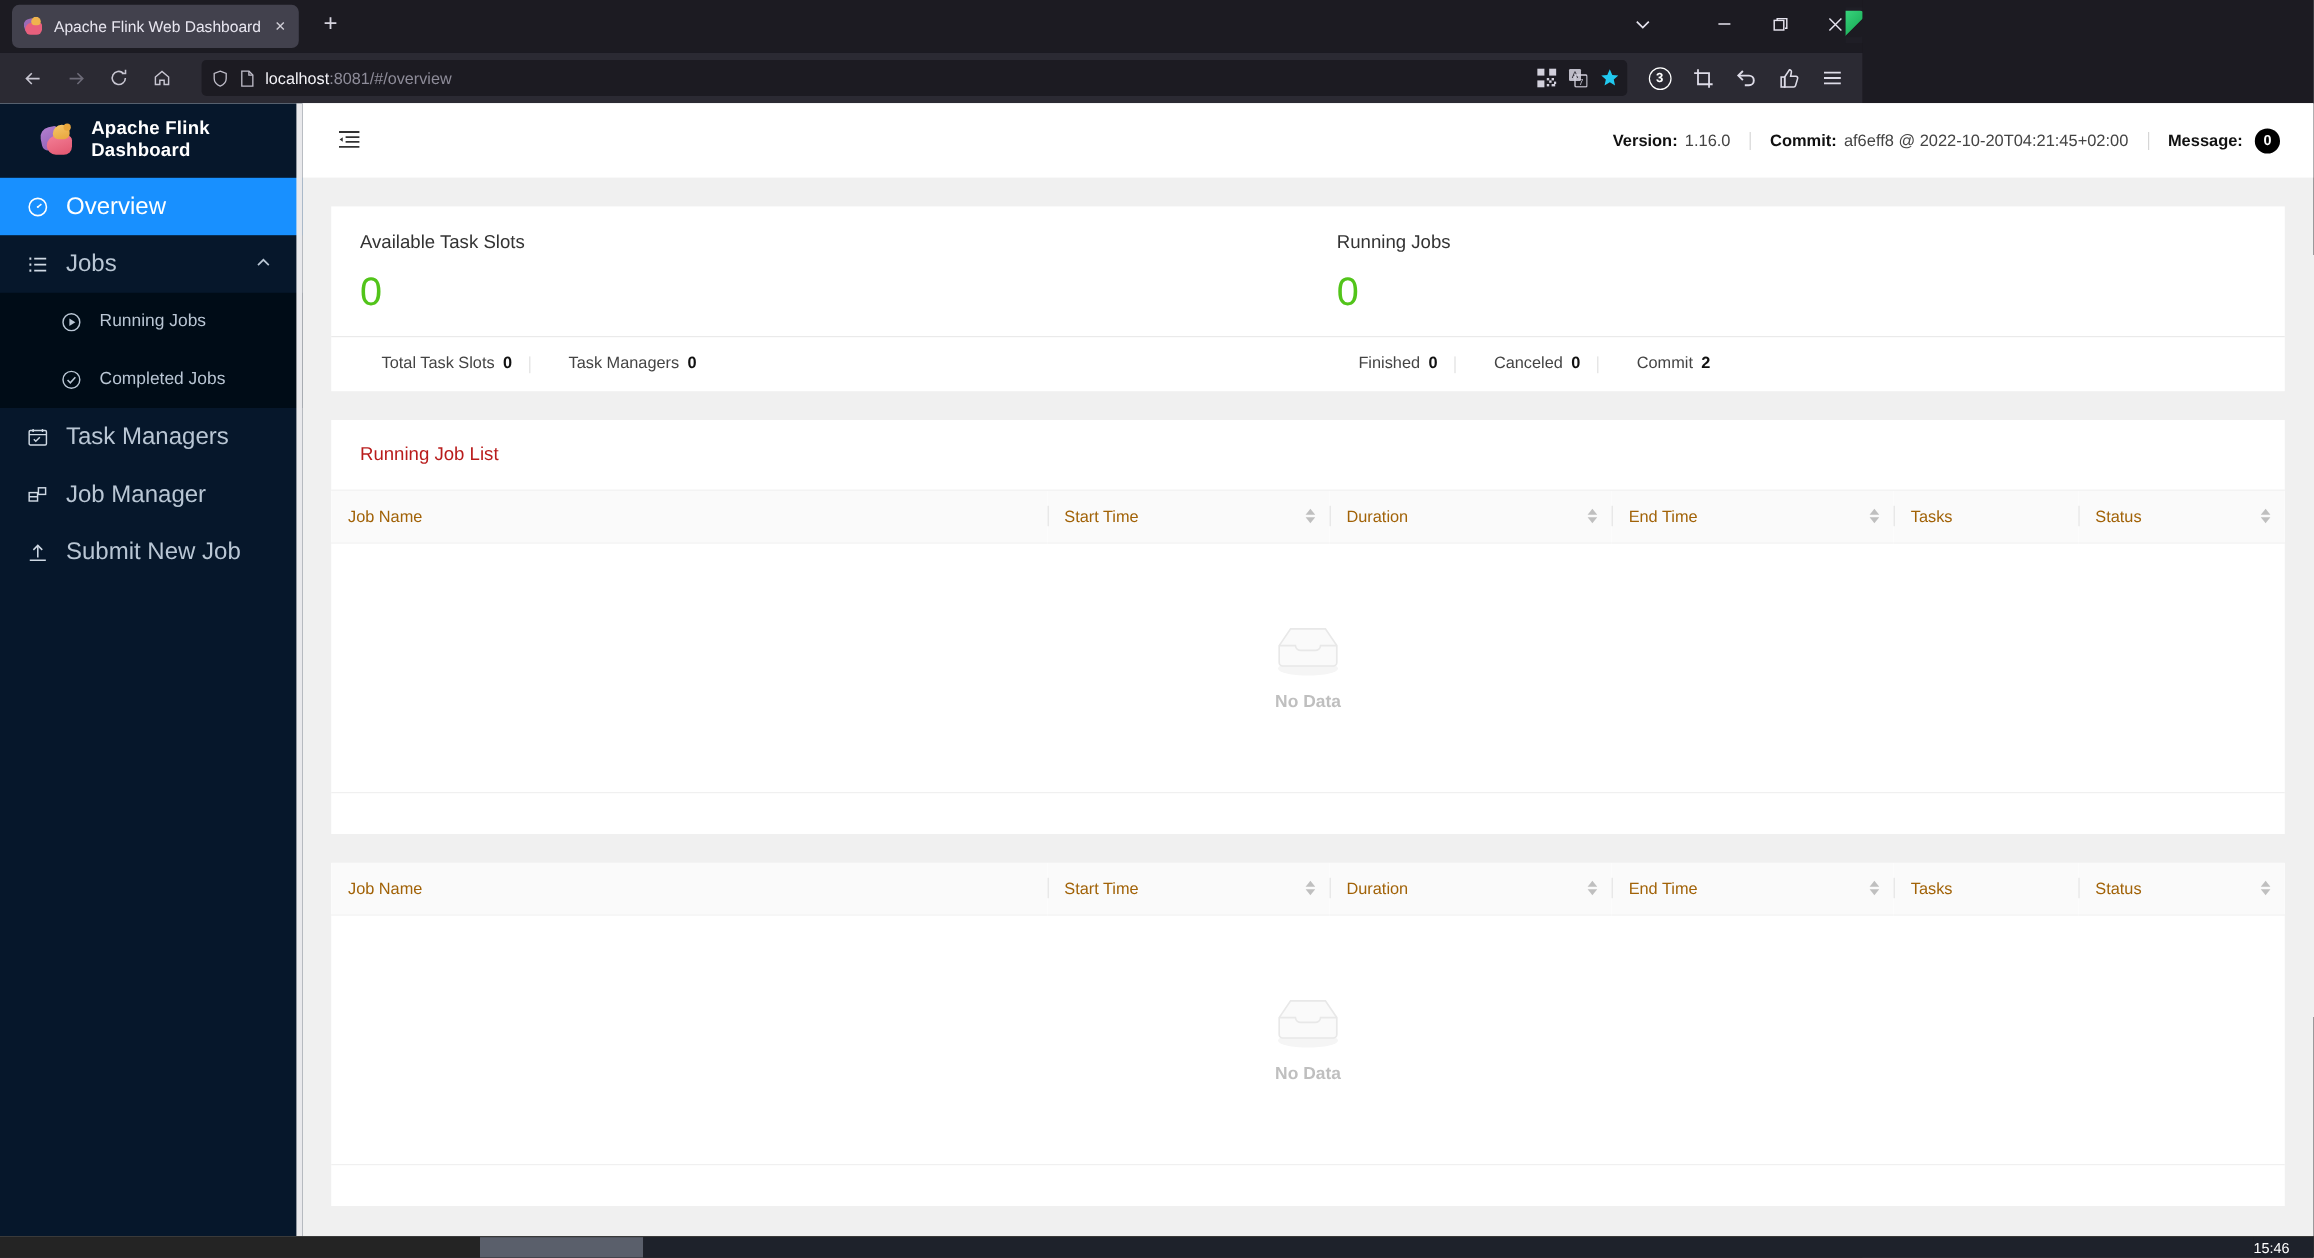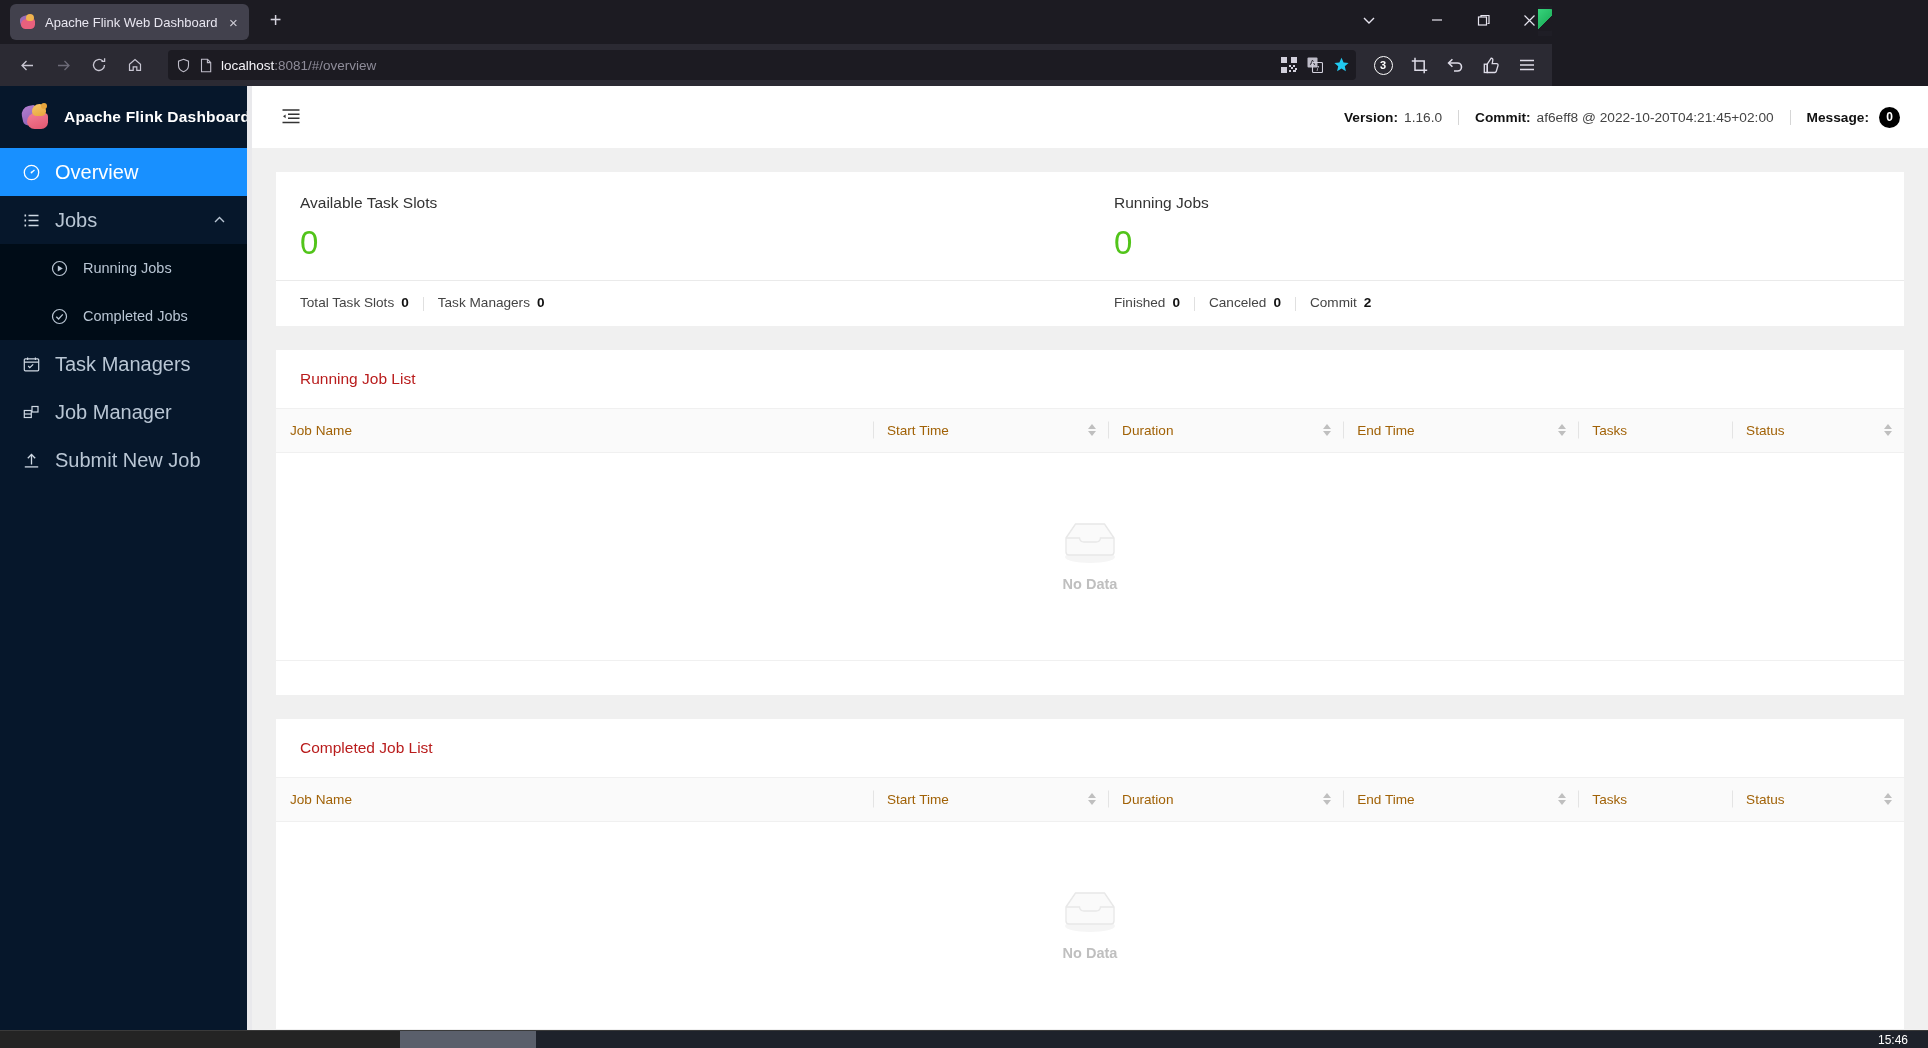--- a/index.html
+++ b/index.html
@@ -121,21 +121,21 @@
     width: 252px; flex: 0 0 252px; height: 100%;
     background: #06172b; display: flex; flex-direction: column;
     position: relative;
   }
   .sb-scroll {
     position: absolute; right: 0; top: 0; width: 5px; height: 100%;
     background: #e9e9ec;
   }
   .brand {
     height: 62px; display: flex; align-items: center; gap: 14px;
-    padding-left: 22px; flex: 0 0 62px;
+    padding-left: 34px; flex: 0 0 62px;
   }
   .brand-logo { width: 28px; height: 26px; position: relative; flex: 0 0 28px; }
   .bl-tail {
     position:absolute; left:0px; top:2px; width:15px; height:19px;
     background: linear-gradient(160deg,#b37fd0,#8e5fb4);
     border-radius: 10px 3px 12px 6px; transform: rotate(-12deg);
   }
   .bl-body {
     position:absolute; left:5px; top:9px; width:21px; height:16px;
     background: linear-gradient(160deg,#f37f97,#e2566f);
@@ -216,21 +216,21 @@
   .stat-title { font-size: 15.5px; color: #333; }
   .stat-value {
     font-size: 33px; color: #52c41a; line-height: 1.15;
     margin-top: 12px; margin-bottom: 18px; font-weight: 400;
   }
   .stat-divider { height: 1px; background: #eaeaea; }
   .stat-foot {
     display: flex; align-items: center; padding: 14px 24px 16px 24px;
     font-size: 13.6px; color: #444;
   }
-  .stat-foot .sf { display: inline-flex; align-items: baseline; }
+  .stat-foot .sf { display: inline-flex; align-items: baseline; margin-left: 18px; }
   .stat-foot .sf b { font-weight: 700; color: #111; margin-left: 7px; }
   .stat-foot .vsep { width:1px; height:14px; background:#e0e0e0; margin: 0 14px; position: relative; top: 2px; }
 
   .panel { background: #ffffff; margin-top: 24px; }
   .panel-head {
     padding: 20px 24px 20px 24px; font-size: 15.5px; color: #b91c1c;
     border-bottom: 1px solid #f0f0f0;
   }
   .tbl { width: 100%; border-collapse: collapse; table-layout: fixed; }
   .tbl thead th {
@@ -632,21 +632,20 @@
                 <path d="M9 18L18.5 4h29L57 18v14a3 3 0 0 1-3 3H12a3 3 0 0 1-3-3z" fill="#fafafa" stroke="#e8e8e8" stroke-width="1.4"></path>
                 <path d="M9 18h13.5a4.5 4.5 0 0 0 4.5 4h12a4.5 4.5 0 0 0 4.5-4H57" fill="none" stroke="#e8e8e8" stroke-width="1.4"></path>
               </svg>
             </span>
             <span class="empty-label">No Data</span>
           </div>
           <div class="panel-foot"></div>
         </div>
 
         <div class="panel">
-          <div class="panel-head">Completed Job List</div>
           <table class="tbl">
             <colgroup>
                 <col style="width:33%">
                 <col style="width:13%">
                 <col style="width:13%">
                 <col style="width:13%">
                 <col style="width:8.5%">
                 <col style="width:9.5%">
               </colgroup>
             <thead>

